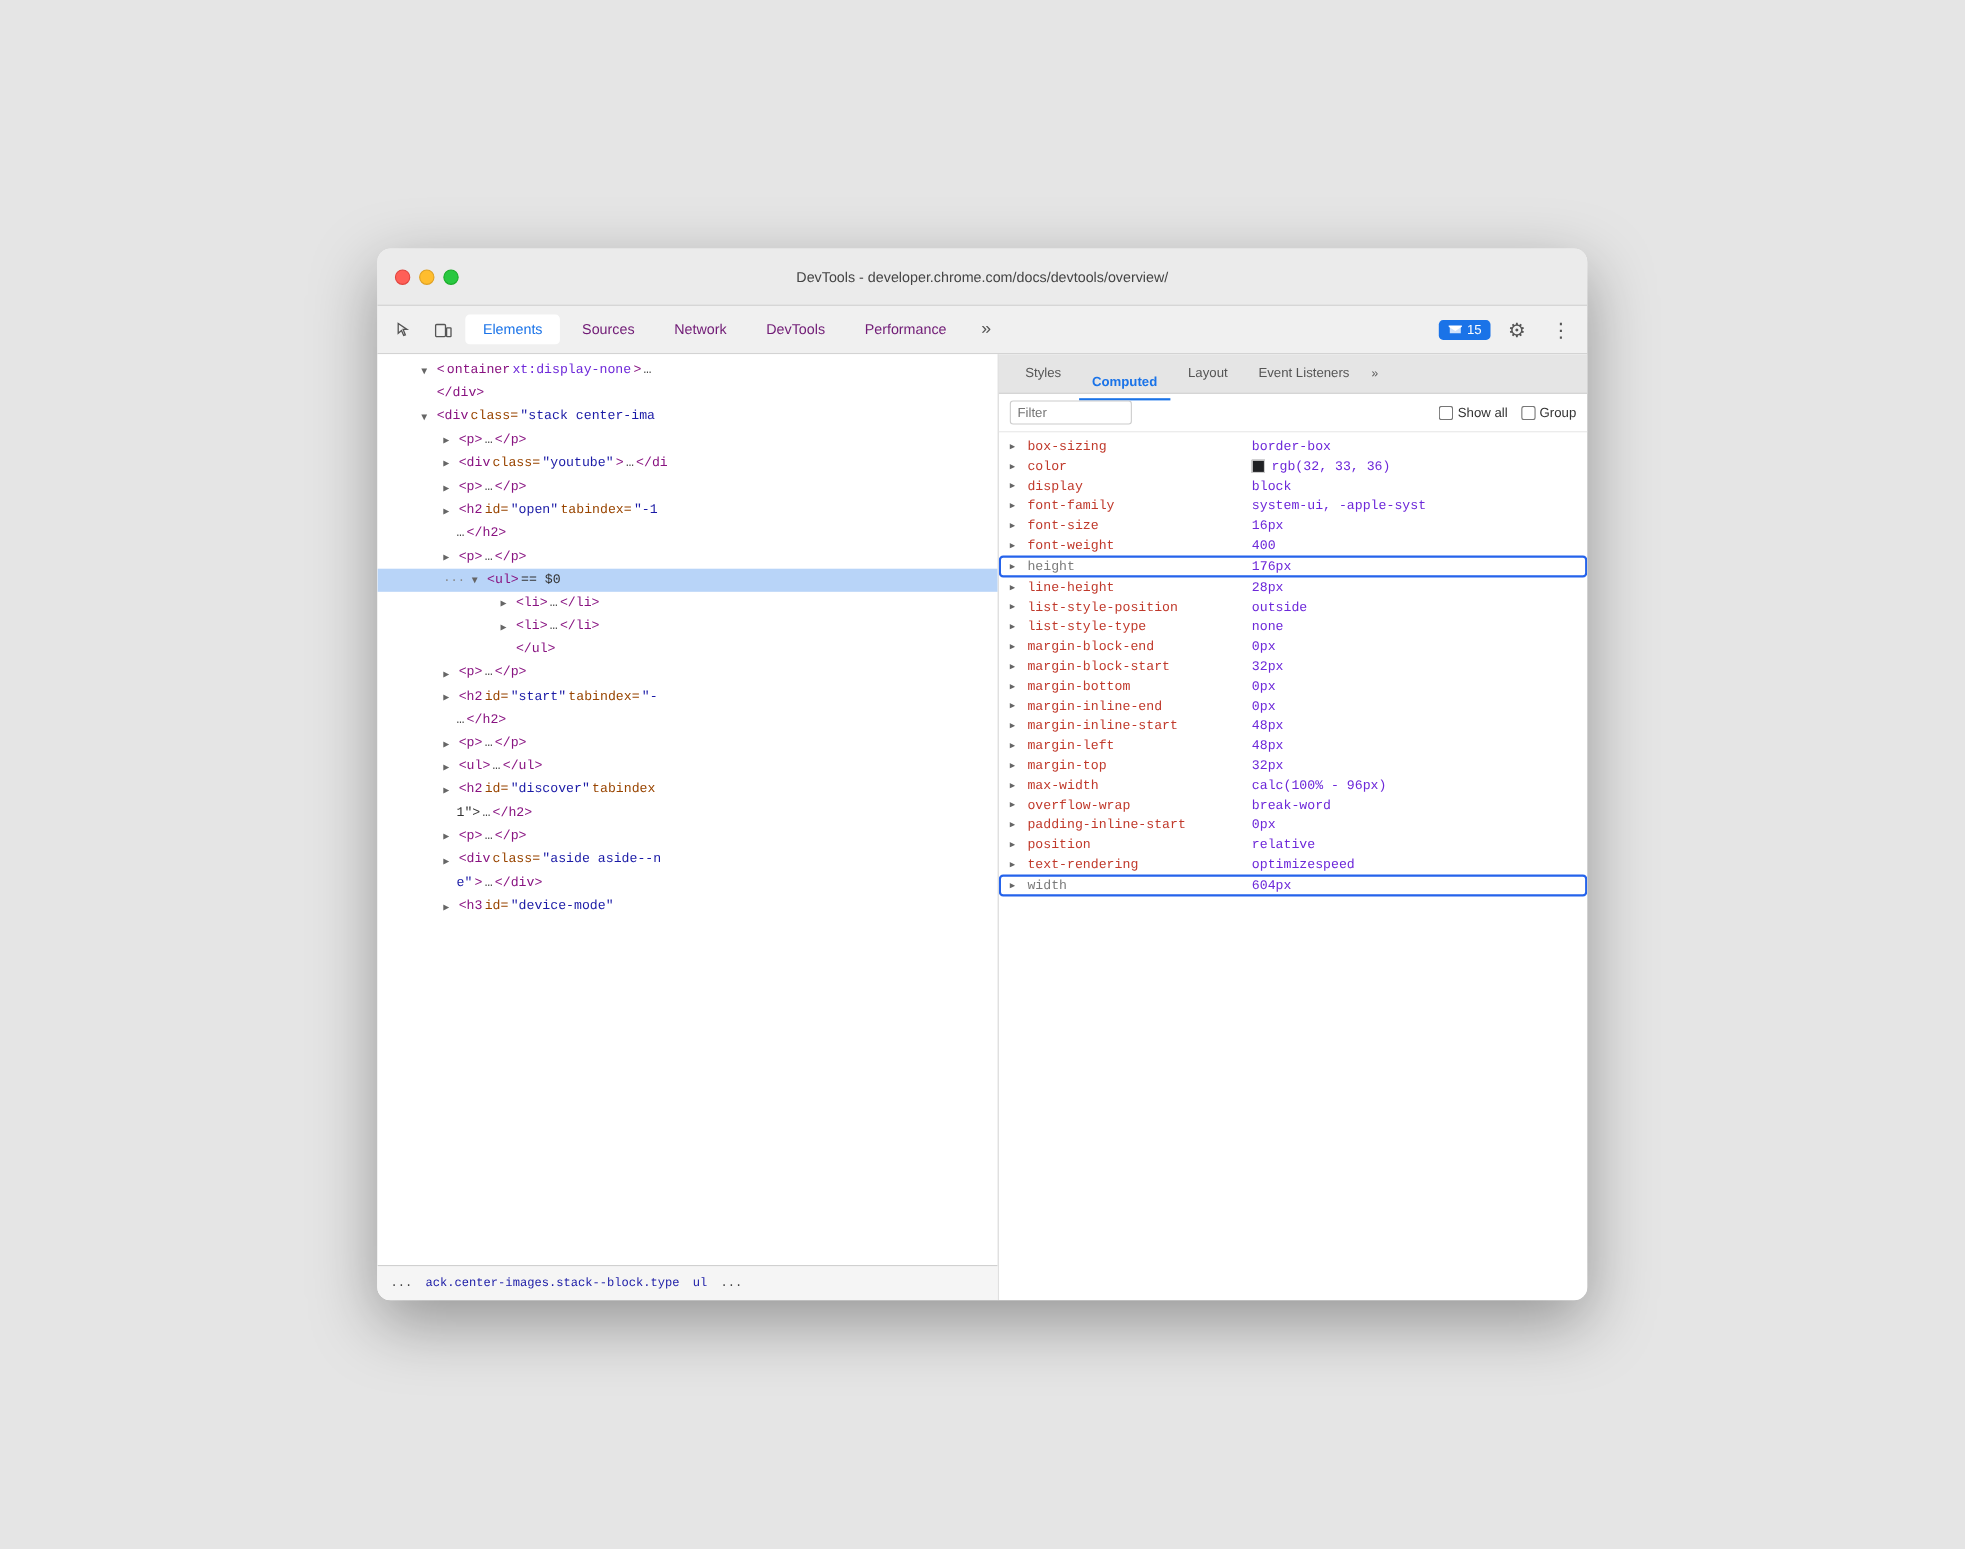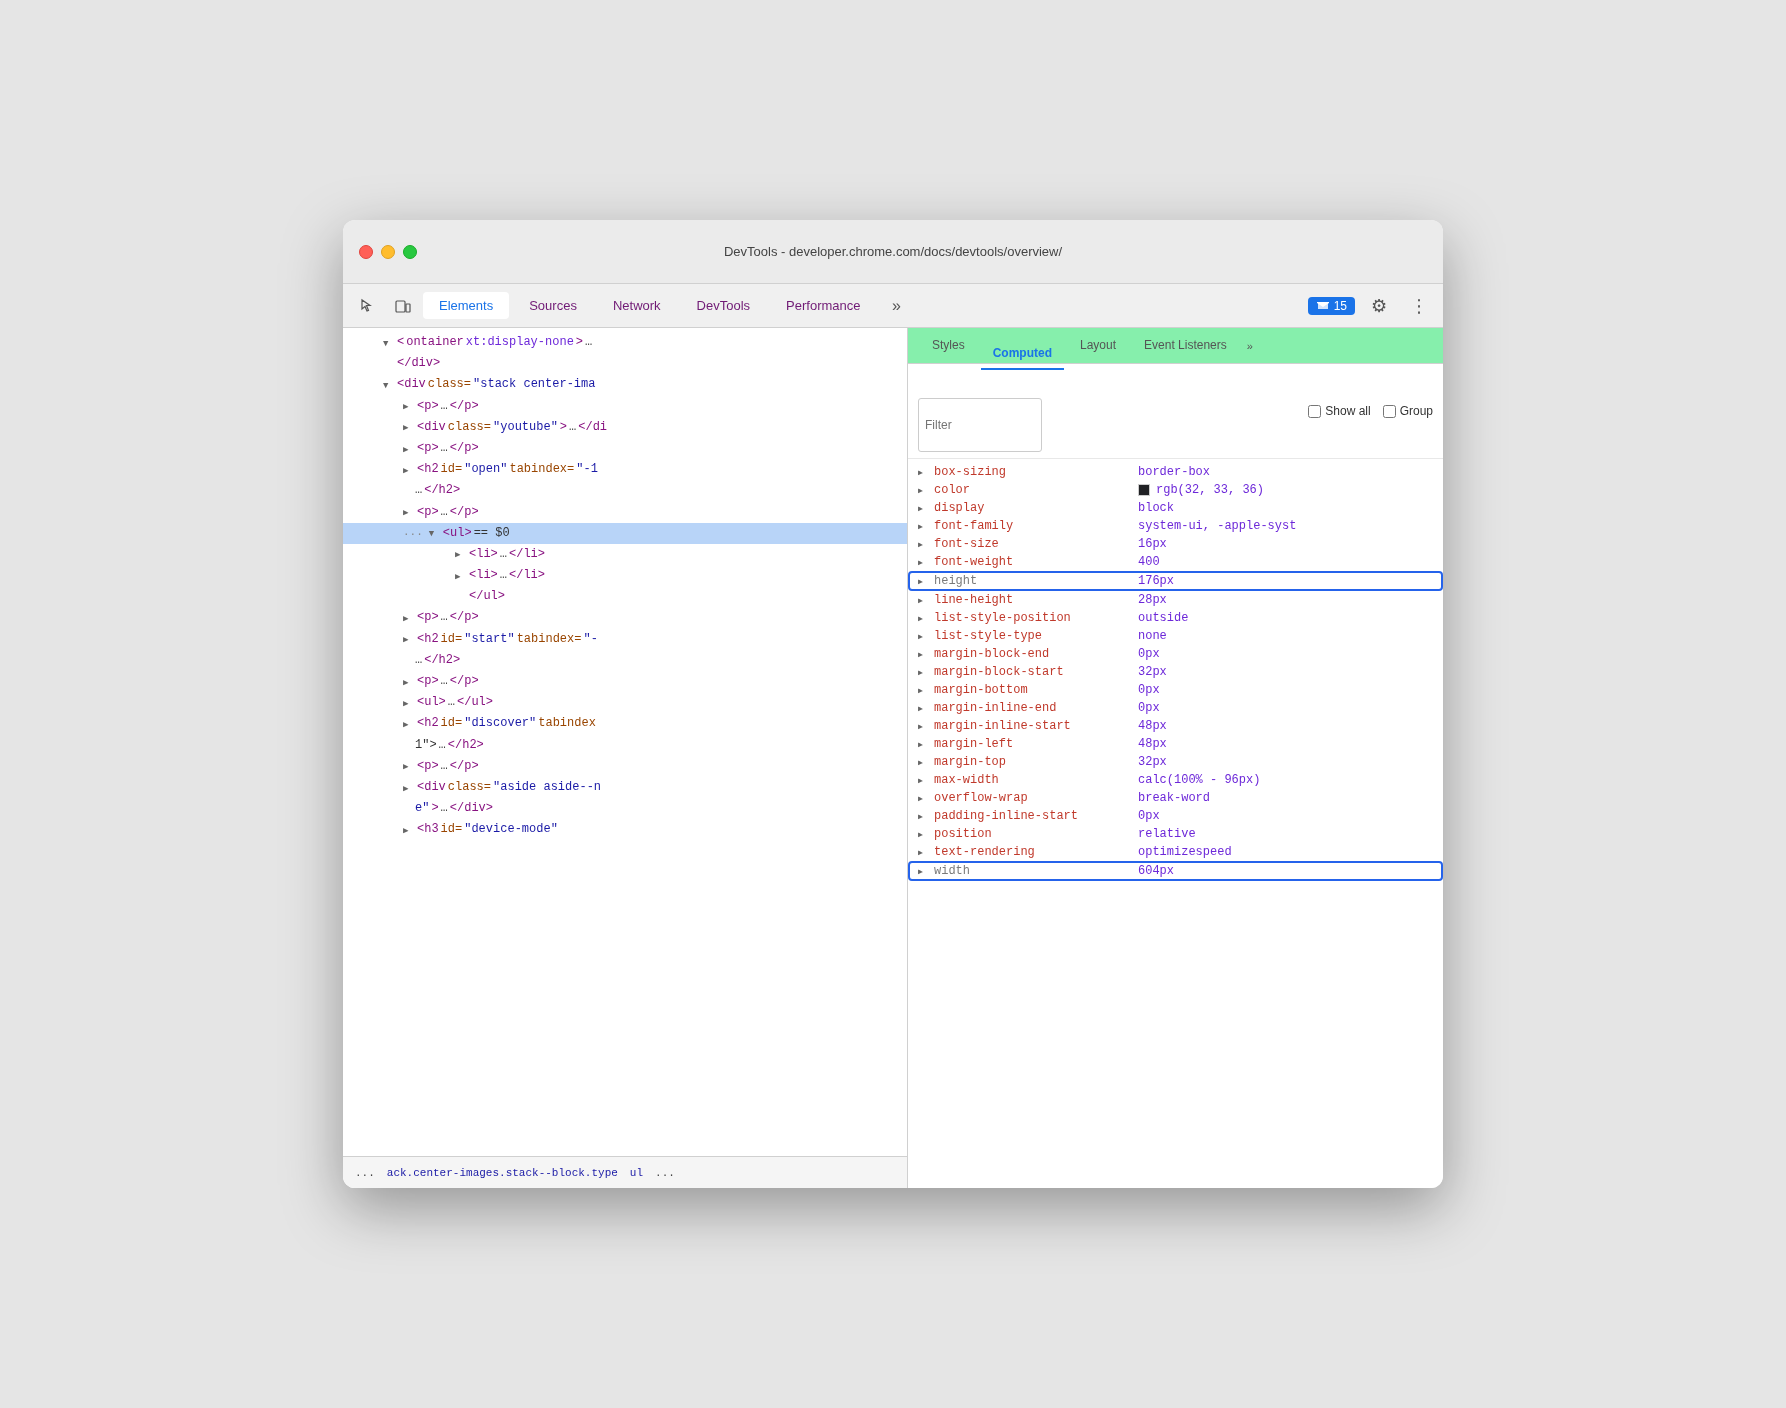--- a/index.html
+++ b/index.html
@@ -14,21 +14,21 @@
     .window {
       width: 1100px;
       background: #f5f5f5;
       border-radius: 12px;
       box-shadow: 0 20px 60px rgba(0,0,0,0.35);
       overflow: hidden;
     }
     
     .title-bar {
       background: #ebebeb;
-      height: 64px;
+      height: 52px;
       display: flex;
       align-items: center;
       padding: 0 16px;
       border-bottom: 1px solid #d0d0d0;
       position: relative;
     }
     .traffic-lights {
       display: flex;
       gap: 8px;
       align-items: center;
@@ -188,21 +188,21 @@
       flex: 1;
       background: #fff;
       display: flex;
       flex-direction: column;
     }
     .panel-tabs {
       display: flex;
       align-items: center;
       padding: 0 12px;
       border-bottom: 1px solid #d0d0d0;
-      background: #86efac;
+      background: #e5e5e5;
       height: 36px;
       gap: 4px;
     }
     .panel-tab {
       padding: 8px 12px;
       font-size: 12px;
       color: #555;
       cursor: pointer;
       border-bottom: 2px solid transparent;
     }
@@ -221,26 +221,25 @@
     .filter-bar {
       display: flex;
       align-items: center;
       padding: 6px 10px;
       border-bottom: 1px solid #e8e8e8;
       gap: 8px;
     }
     .filter-input {
       border: 1px solid #ccc;
       border-radius: 3px;
-      padding: 19px 6px;
+      padding: 3px 6px;
       font-size: 12px;
       outline: none;
-      width: 124px;
+      width: 111px;
       background: #fff;
-      margin-top: 28px;
     }
     .filter-checkboxes {
       display: flex;
       align-items: center;
       gap: 12px;
       margin-left: auto;
     }
     .filter-label {
       font-size: 12px;
       color: #333;

